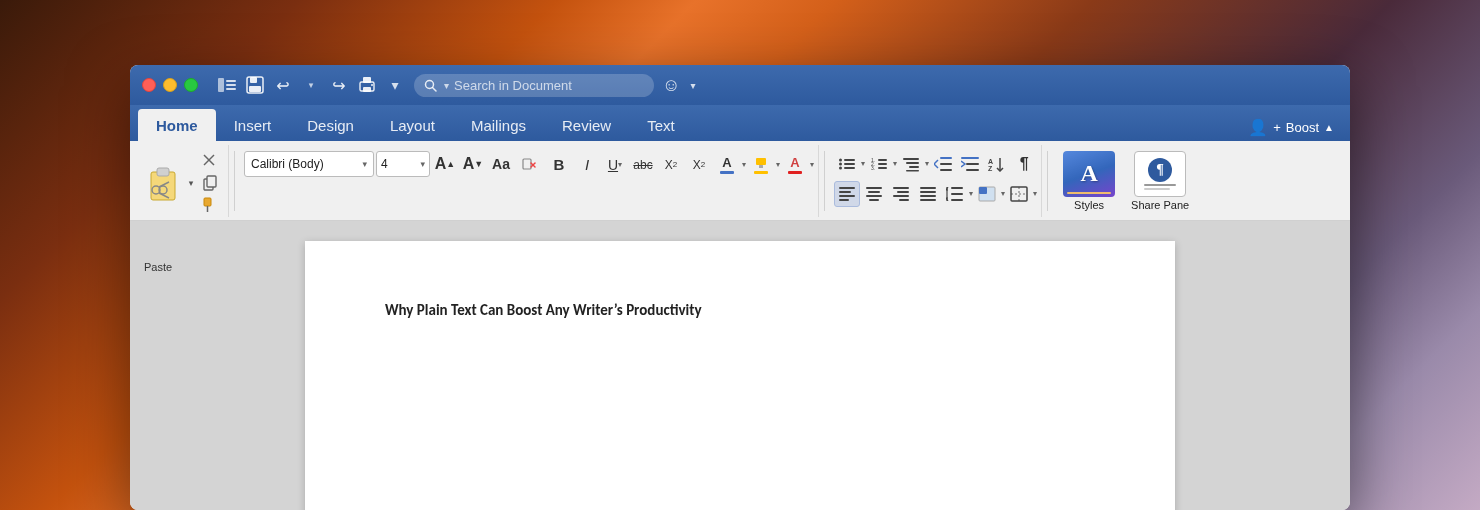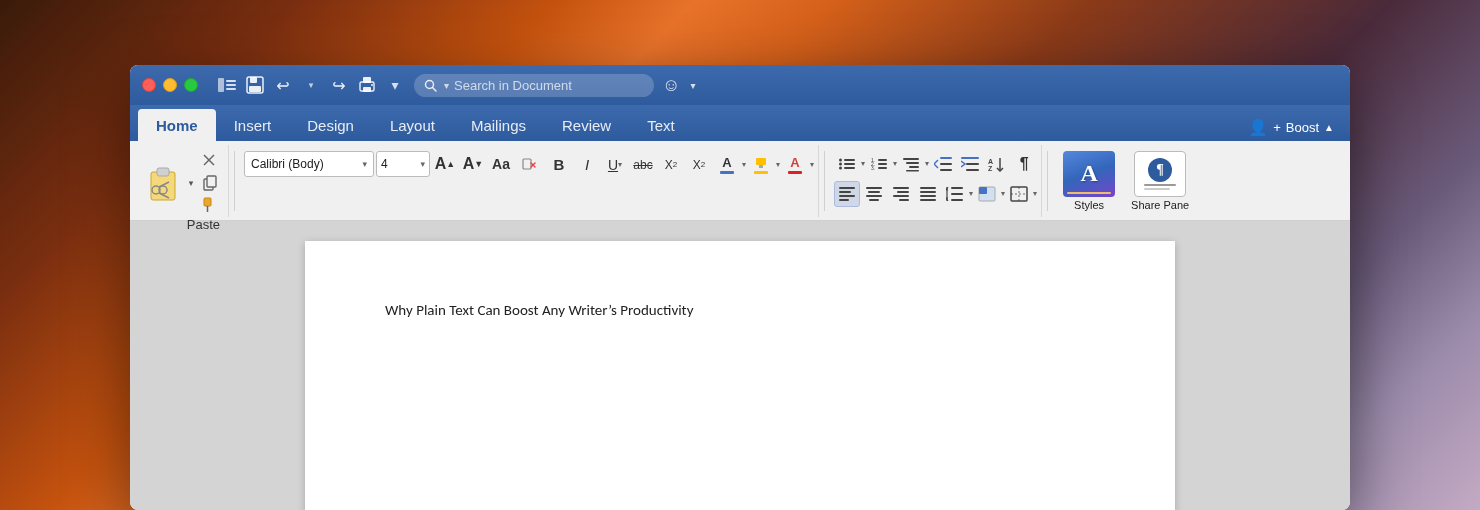--- a/index.html
+++ b/index.html
@@ -272,24 +272,25 @@
       height: 20px;
       display: flex;
       align-items: center;
       justify-content: center;
       font-size: 13px;
       cursor: pointer;
       color: #333;
     }
 
     .paste-label {
-      font-size: 13px;
+      font-size: 11px;
       color: #333;
-      text-align: right;
+      text-align: left;
       width: 100%;
+      margin-top: 44px;
     }
 
     
     .clipboard-small {
       display: flex;
       flex-direction: column;
       gap: 2px;
     }
 
     
@@ -406,20 +407,21 @@
       min-height: 320px;
       background: white;
       box-shadow: 0 2px 8px rgba(0,0,0,0.2);
       padding: 60px 80px;
     }
 
     .doc-content-title {
       font-size: 15px;
       color: #222;
       font-family: 'Calibri', 'Helvetica Neue', Arial, sans-serif;
+      font-weight: bold;
     }
 
     
     .ribbon-divider {
       width: 1px;
       height: 60px;
       background: #d0d0d0;
       margin: 0 3px;
     }
   </style>

